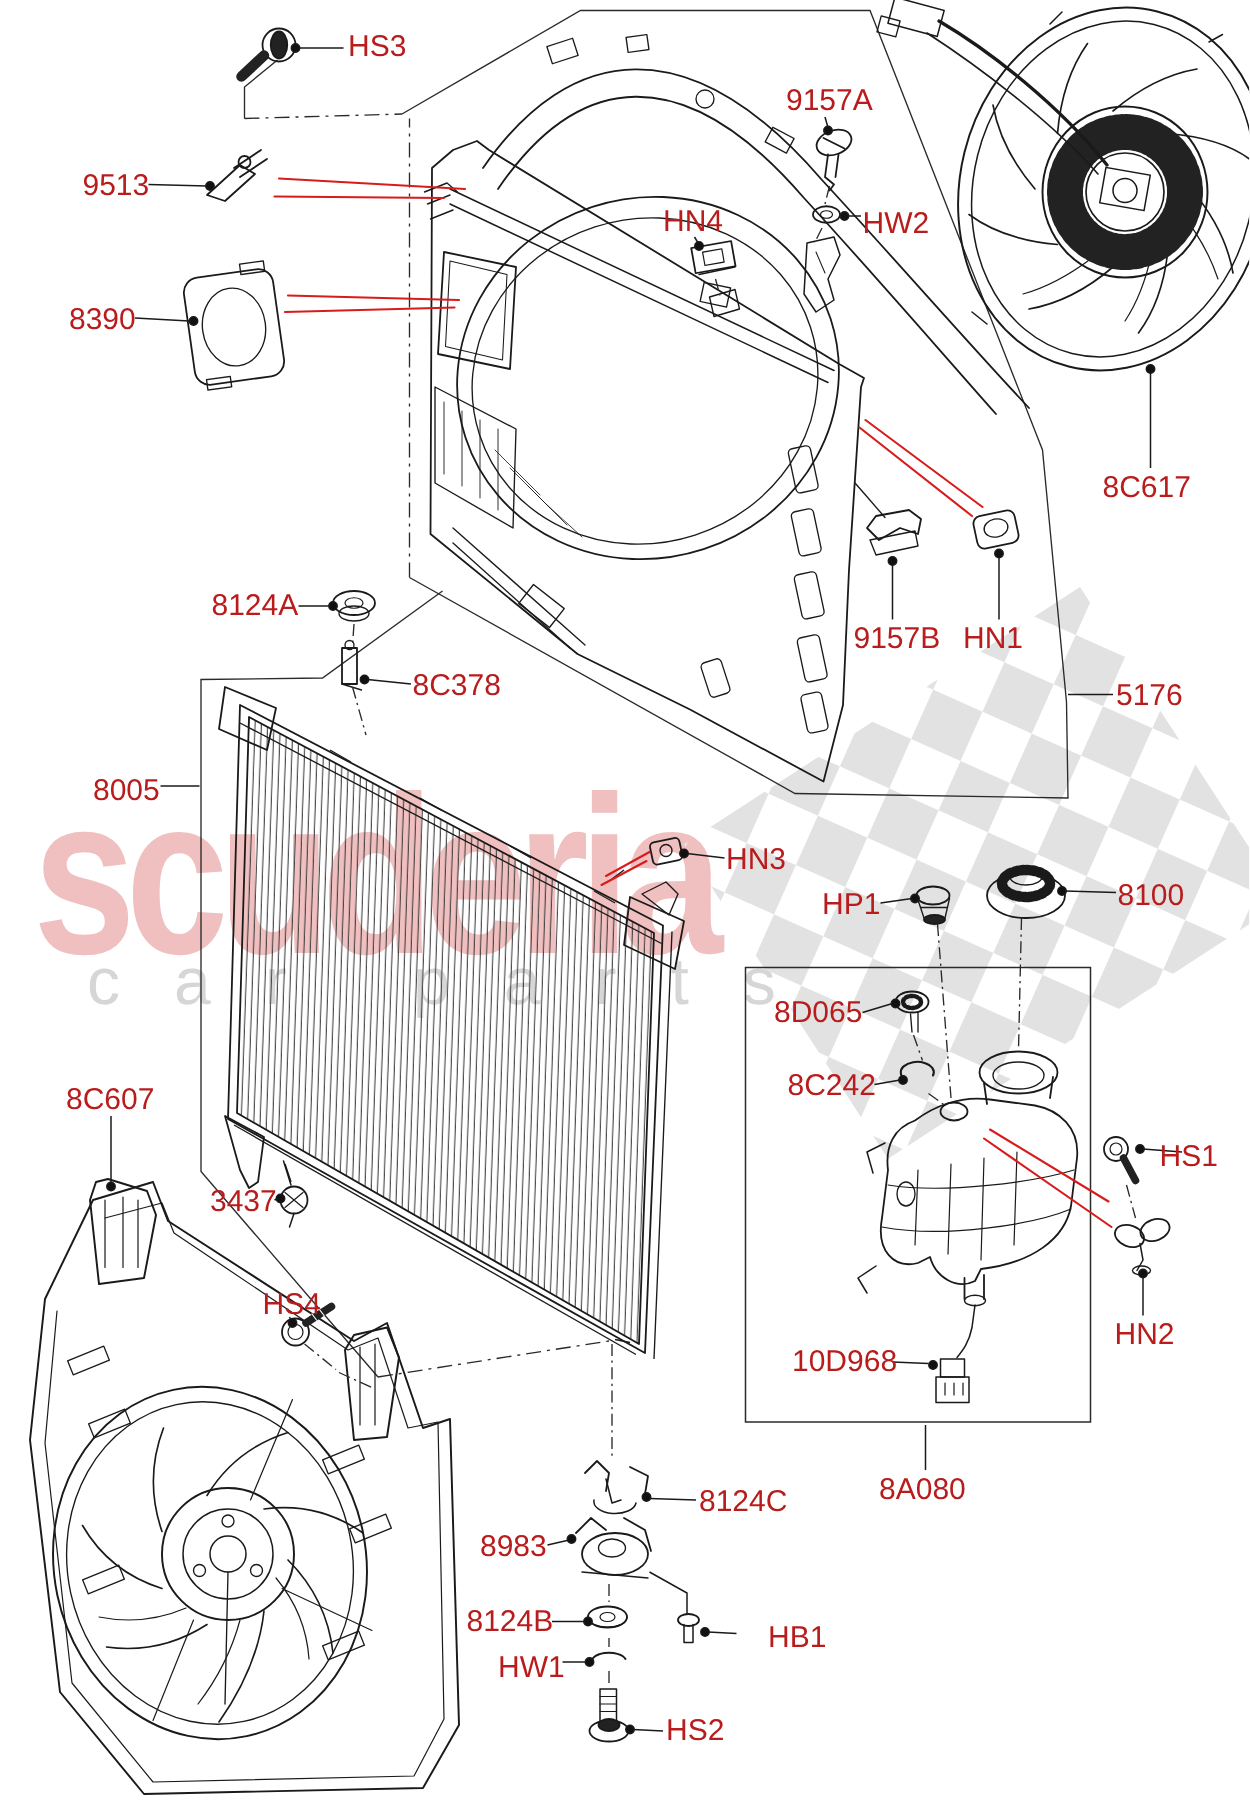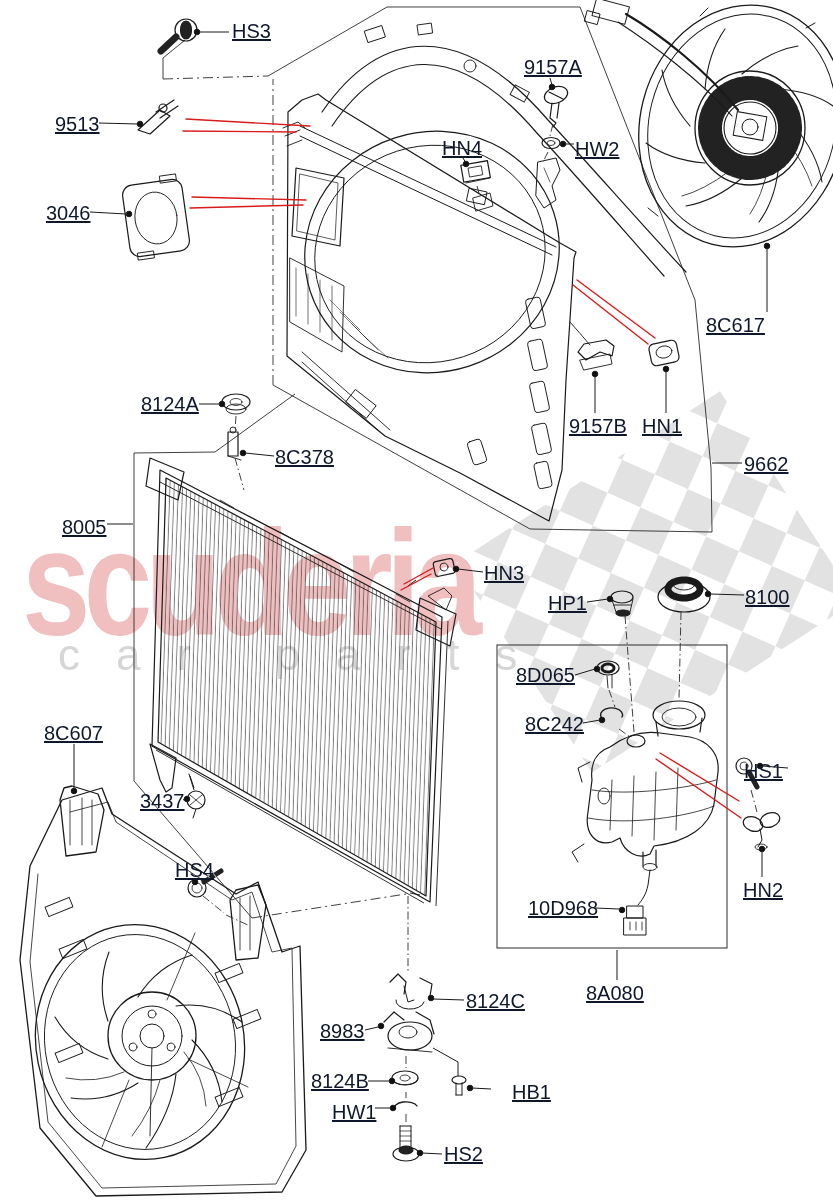--- a/index.html
+++ b/index.html
@@ -4,21 +4,21 @@
 <style>
   html,body{margin:0;padding:0;background:#fff;}
   .stage{position:relative;width:833px;height:1200px;background:#ffffff;overflow:hidden;
          font-family:"Liberation Sans", sans-serif;}
   .stage svg{position:absolute;left:0;top:0;z-index:2;}
   .wm-brand{position:absolute;left:22px;top:508px;z-index:0;font-weight:bold;
             font-size:150px;letter-spacing:-8px;line-height:1;color:#f0bfbf;
             transform:scaleX(0.82);transform-origin:left top;user-select:none;}
   .wm-tagline{position:absolute;left:58px;top:630px;z-index:0;font-size:44px;
               letter-spacing:36px;color:#d6d6d6;user-select:none;}
-  .lbl{position:absolute;z-index:3;font-size:20px;color:#0f172a;white-space:nowrap;text-decoration:underline;}
+  .lbl{position:absolute;z-index:3;font-size:20px;color:#b91c1c;white-space:nowrap;}
 </style>
 </head>
 <body>
 
 <div class="stage">
 
   <div class="wm-brand">scuderia</div>
   <div class="wm-tagline">car parts</div>
 
   <svg width="833" height="1200" viewBox="0 0 833 1200">
@@ -375,37 +375,37 @@
       <path d="M186,119 L310,126 M183,131 L296,132"></path>
       <path d="M192,197 L306,200 M190,208 L303,205"></path>
       <path d="M577,280 L655,338 M573,285 L648,344"></path>
       <path d="M404,584 L433,568 M401,590 L431,574"></path>
       <path d="M660,753 L739,801 M656,759 L741,818"></path>
     </g>
   </svg>
 
   <span class="lbl" style="left:232px;top:20px">HS3</span>
   <span class="lbl" style="left:55px;top:113px">9513</span>
-  <span class="lbl" style="left:46px;top:202px">3046</span>
+  <span class="lbl" style="left:46px;top:202px">8390</span>
   <span class="lbl" style="left:524px;top:56px">9157A</span>
   <span class="lbl" style="left:442px;top:137px">HN4</span>
   <span class="lbl" style="left:575px;top:138px">HW2</span>
-  <span class="lbl" style="left:706px;top:314px">8C617</span>
+  <span class="lbl" style="left:735px;top:314px">8C617</span>
   <span class="lbl" style="left:569px;top:415px">9157B</span>
   <span class="lbl" style="left:642px;top:415px">HN1</span>
-  <span class="lbl" style="left:744px;top:453px">9662</span>
+  <span class="lbl" style="left:744px;top:453px">5176</span>
   <span class="lbl" style="left:141px;top:393px">8124A</span>
   <span class="lbl" style="left:275px;top:446px">8C378</span>
   <span class="lbl" style="left:62px;top:516px">8005</span>
   <span class="lbl" style="left:484px;top:562px">HN3</span>
   <span class="lbl" style="left:548px;top:592px">HP1</span>
   <span class="lbl" style="left:745px;top:586px">8100</span>
   <span class="lbl" style="left:516px;top:664px">8D065</span>
   <span class="lbl" style="left:525px;top:713px">8C242</span>
-  <span class="lbl" style="left:744px;top:760px">HS1</span>
+  <span class="lbl" style="left:773px;top:760px">HS1</span>
   <span class="lbl" style="left:743px;top:879px">HN2</span>
   <span class="lbl" style="left:44px;top:722px">8C607</span>
   <span class="lbl" style="left:140px;top:790px">3437</span>
   <span class="lbl" style="left:175px;top:859px">HS4</span>
   <span class="lbl" style="left:528px;top:897px">10D968</span>
   <span class="lbl" style="left:586px;top:982px">8A080</span>
   <span class="lbl" style="left:466px;top:990px">8124C</span>
   <span class="lbl" style="left:320px;top:1020px">8983</span>
   <span class="lbl" style="left:311px;top:1070px">8124B</span>
   <span class="lbl" style="left:512px;top:1081px">HB1</span>

